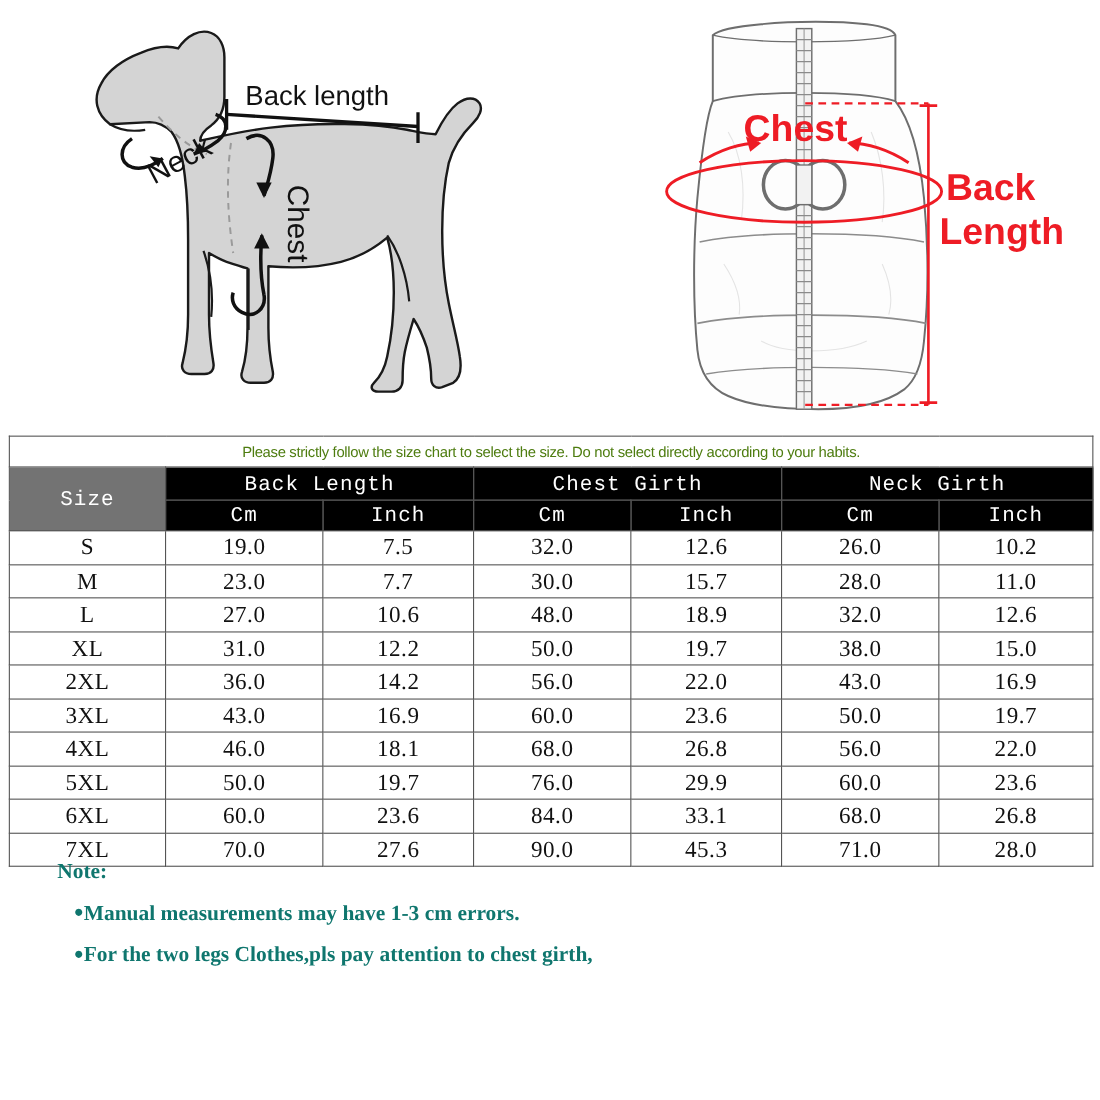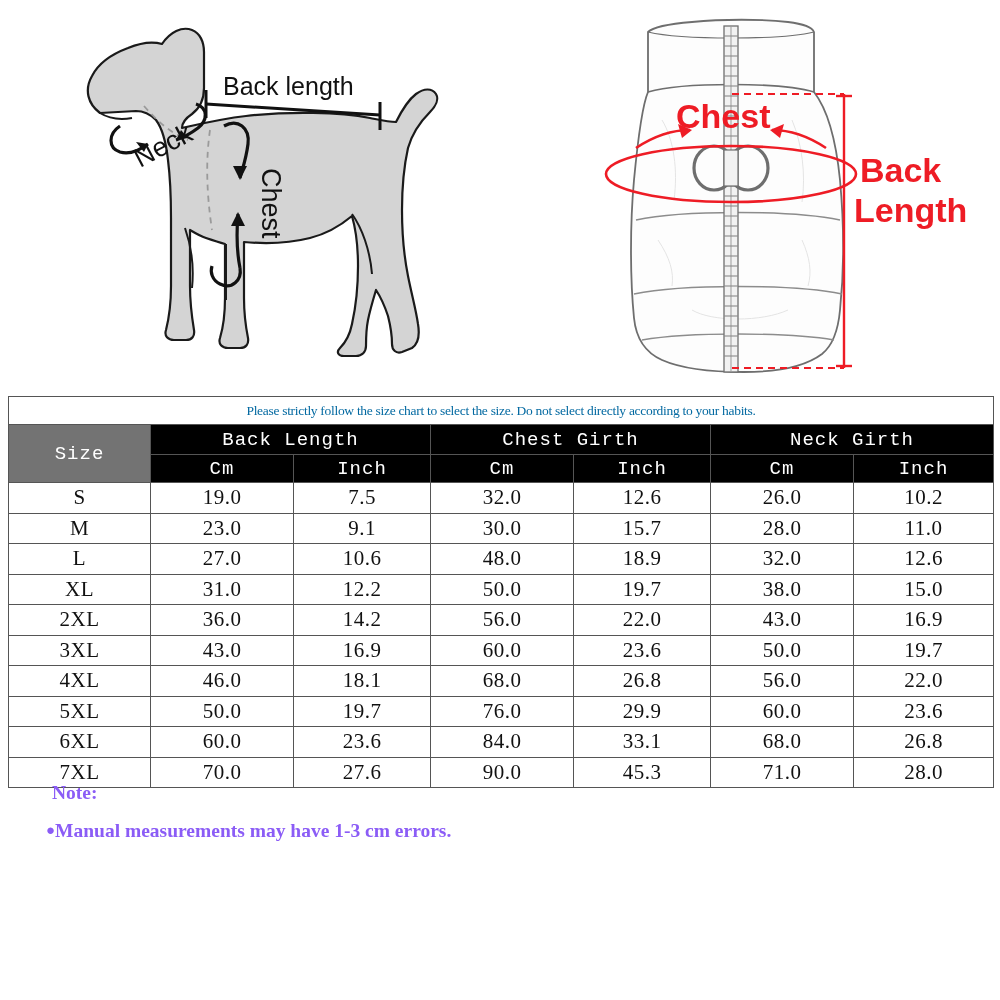--- a/index.html
+++ b/index.html
@@ -47,22 +47,22 @@
     table-layout: fixed;
   }
   table.size-table td, table.size-table th {
     border: 1px solid #555;
     text-align: center;
     font-weight: normal;
     padding: 0;
   }
   .notice-row td {
     background: #ffffff;
-    color: #0369a1;
-    font-family: Liberation Serif, serif;
+    color: #4d7c0f;
+    font-family: Liberation Sans, sans-serif;
     font-size: 13.5px;
     height: 27px;
     letter-spacing: -0.3px;
   }
   .hdr td, .hdr th {
     background: #000000;
     color: #ffffff;
     font-family: "Liberation Mono", monospace;
     font-size: 19px;
     letter-spacing: 1px;
@@ -95,33 +95,34 @@
   col.c-cg-in { width: 137px; }
   col.c-ng-cm { width: 143px; }
   col.c-ng-in { width: 140px; }
 
   
   #notes {
     position: absolute;
     left: 46px;
     top: 782px;
     width: 940px;
-    color: #8b5cf6;
+    color: #0f766e;
     font-family: "Liberation Serif", serif;
     font-weight: bold;
     font-size: 19.5px;
   }
   #notes .note-title {
     font-size: 19.5px;
     margin-bottom: 16px;
     padding-left: 6px;
   }
   #notes .note-line {
     margin-bottom: 16px;
     white-space: nowrap;
+    margin-left: 21px;
   }
   #notes .note-line.indented { padding-left: 6px; }
   .bullet { font-size: 15px; vertical-align: 2px; }
 </style>
 </head>
 <body>
 
 <div id="illustrations">
 
   <div id="dog-figure">
@@ -357,21 +358,21 @@
           <td>19.0</td>
           <td>7.5</td>
           <td>32.0</td>
           <td>12.6</td>
           <td>26.0</td>
           <td>10.2</td>
         </tr>
         <tr>
           <td>M</td>
           <td>23.0</td>
-          <td>9.1</td>
+          <td>7.7</td>
           <td>30.0</td>
           <td>15.7</td>
           <td>28.0</td>
           <td>11.0</td>
         </tr>
         <tr>
           <td>L</td>
           <td>27.0</td>
           <td>10.6</td>
           <td>48.0</td>
@@ -444,13 +445,16 @@
         </tr>
       </tbody>
   </table>
 </div>
 
 <div id="notes">
   <div class="note-title">Note:</div>
   <div class="note-line">
     <span class="bullet">●</span><span>Manual measurements may have 1-3 cm errors.</span>
   </div>
+  <div class="note-line">
+    <span class="bullet">●</span><span>For the two legs Clothes,pls pay attention to chest girth,</span>
+  </div>
 </div>
 
 </body></html>

